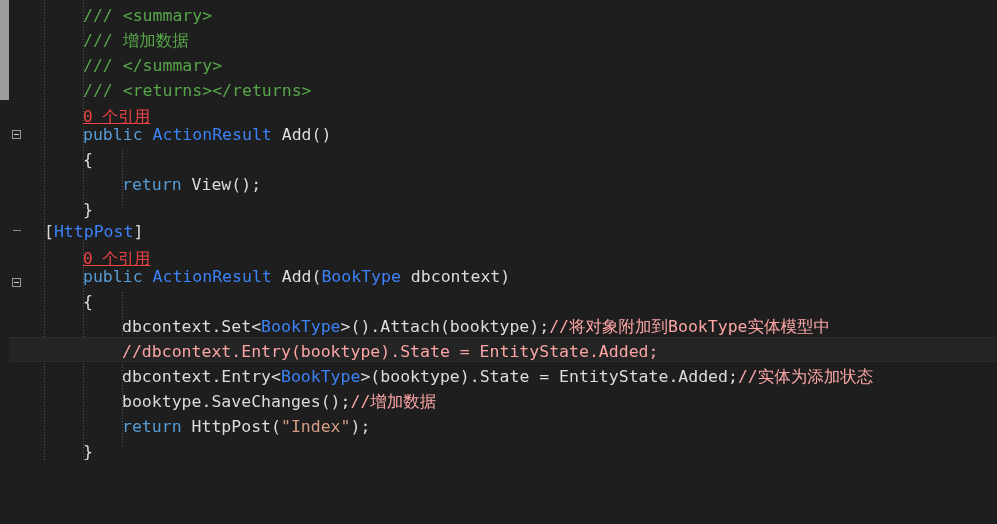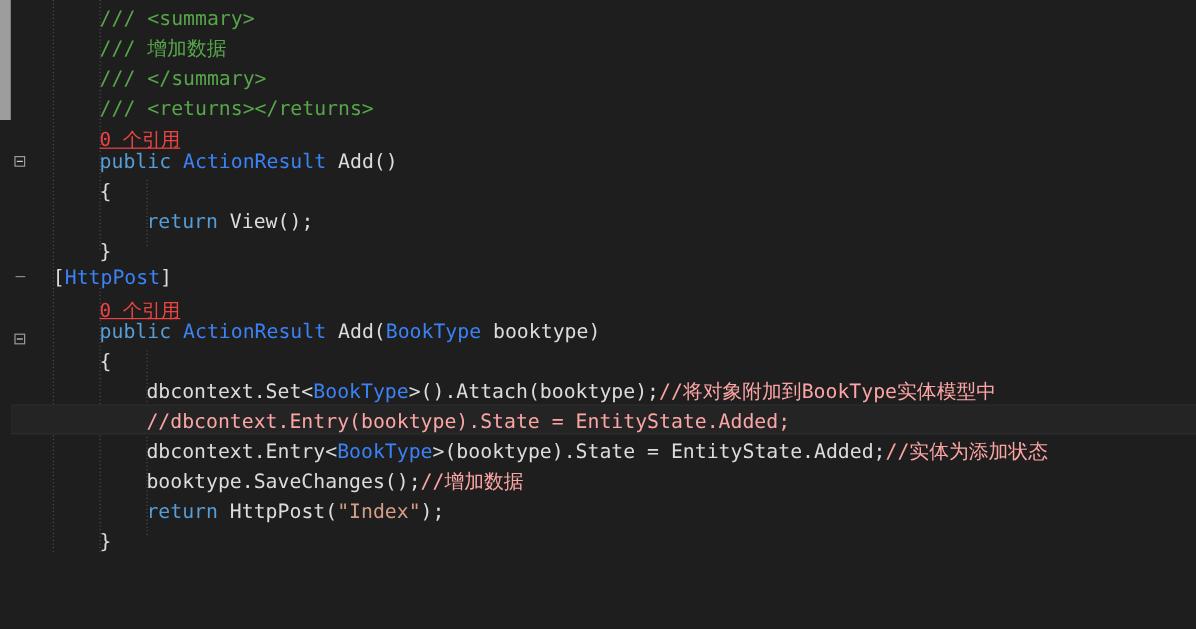--- a/index.html
+++ b/index.html
@@ -167,21 +167,21 @@
       <div class="line" style="top: 28px; padding-left: 83px;"><span class="txt t-doc">/// </span><span class="txt t-doc">增加数据</span></div>
       <div class="line" style="top: 53px; padding-left: 83px;"><span class="txt t-doc">/// </span><span class="txt t-doctag">&lt;/summary&gt;</span></div>
       <div class="line" style="top: 78px; padding-left: 83px;"><span class="txt t-doc">/// </span><span class="txt t-doctag">&lt;returns&gt;&lt;/returns&gt;</span></div>
       <div class="line" style="top: 104px; padding-left: 83px;"><span class="txt t-codelens">0 个引用</span></div>
       <div class="line" style="top: 122px; padding-left: 83px;"><span class="txt t-keyword">public</span><span class="txt t-plain"> </span><span class="txt t-type">ActionResult</span><span class="txt t-plain"> Add()</span></div>
       <div class="line" style="top: 147px; padding-left: 83px;"><span class="txt t-punct">{</span></div>
       <div class="line" style="top: 172px; padding-left: 122px;"><span class="txt t-keyword">return</span><span class="txt t-plain"> View();</span></div>
       <div class="line" style="top: 197px; padding-left: 83px;"><span class="txt t-punct">}</span></div>
       <div class="line" style="top: 219px; padding-left: 44px;"><span class="txt t-punct">[</span><span class="txt t-type">HttpPost</span><span class="txt t-punct">]</span></div>
       <div class="line" style="top: 246px; padding-left: 83px;"><span class="txt t-codelens">0 个引用</span></div>
-      <div class="line" style="top: 264px; padding-left: 83px;"><span class="txt t-keyword">public</span><span class="txt t-plain"> </span><span class="txt t-type">ActionResult</span><span class="txt t-plain"> Add(</span><span class="txt t-type">BookType</span><span class="txt t-plain"> booktype)</span></div>
+      <div class="line" style="top: 264px; padding-left: 83px;"><span class="txt t-keyword">public</span><span class="txt t-plain"> </span><span class="txt t-type">ActionResult</span><span class="txt t-plain"> Add(</span><span class="txt t-type">BookType</span><span class="txt t-plain"> dbcontext)</span></div>
       <div class="line" style="top: 289px; padding-left: 83px;"><span class="txt t-punct">{</span></div>
       <div class="line" style="top: 314px; padding-left: 122px;"><span class="txt t-plain">dbcontext.Set&lt;</span><span class="txt t-type">BookType</span><span class="txt t-plain">&gt;().Attach(booktype);</span><span class="txt t-comment">//将对象附加到BookType实体模型中</span></div>
       <div class="line" style="top: 339px; padding-left: 122px;"><span class="txt t-comment">//dbcontext.Entry(booktype).State = EntityState.Added;</span></div>
       <div class="line" style="top: 364px; padding-left: 122px;"><span class="txt t-plain">dbcontext.Entry&lt;</span><span class="txt t-type">BookType</span><span class="txt t-plain">&gt;(booktype).State = EntityState.Added;</span><span class="txt t-comment">//实体为添加状态</span></div>
       <div class="line" style="top: 389px; padding-left: 122px;"><span class="txt t-plain">booktype.SaveChanges();</span><span class="txt t-comment">//增加数据</span></div>
       <div class="line" style="top: 414px; padding-left: 122px;"><span class="txt t-keyword">return</span><span class="txt t-plain"> HttpPost(</span><span class="txt t-string">"Index"</span><span class="txt t-plain">);</span></div>
       <div class="line" style="top: 439px; padding-left: 83px;"><span class="txt t-punct">}</span></div>
       <div class="line" style="top: 464px; padding-left: 44px;"><span class="txt t-punct">}</span></div>
       <div class="line" style="top: 489px; padding-left: 5px;"><span class="txt t-punct">}</span></div>
     </div>

